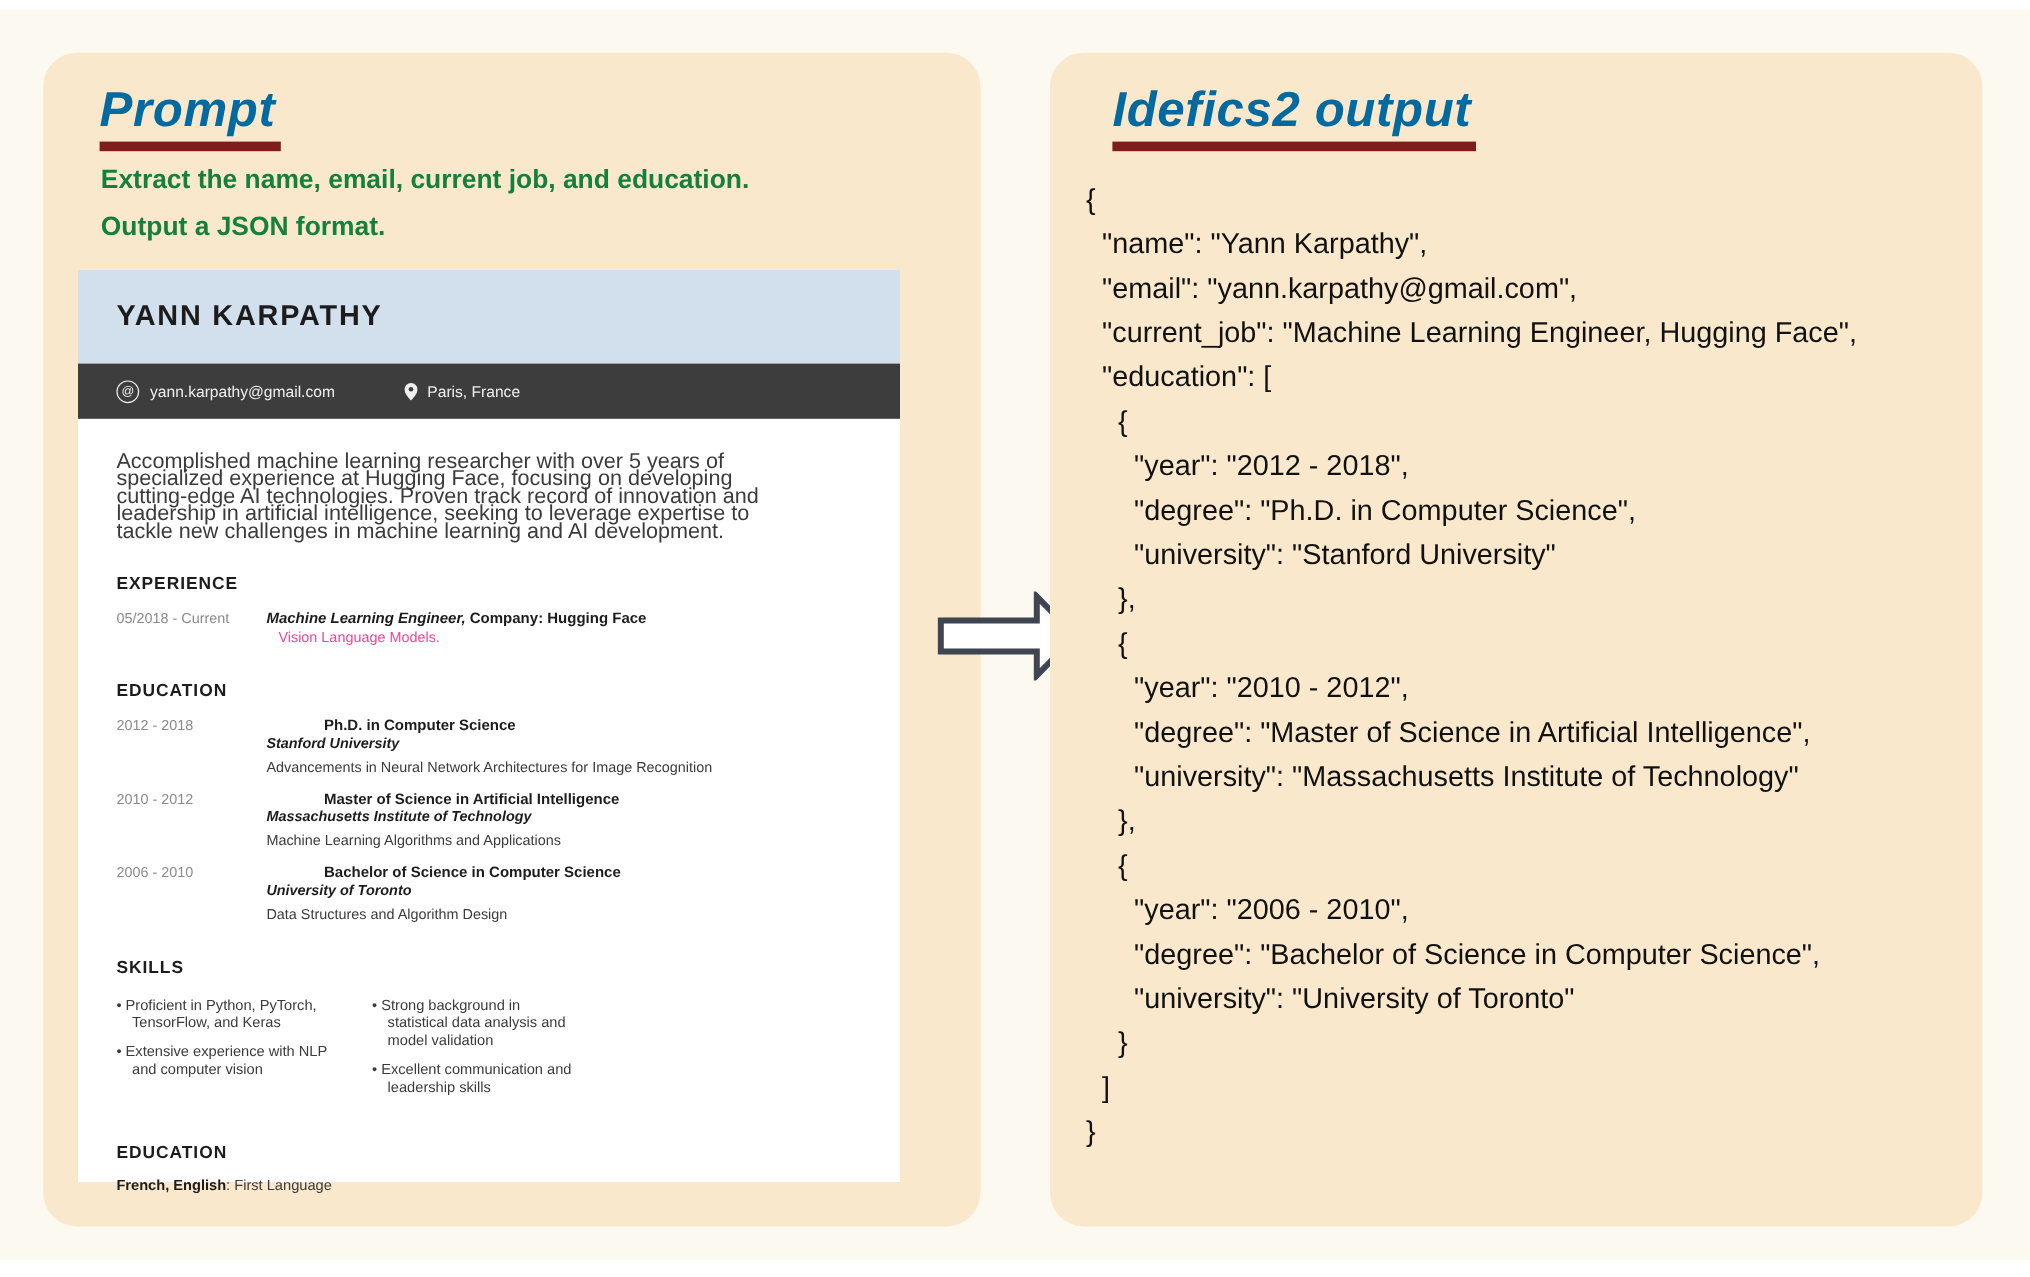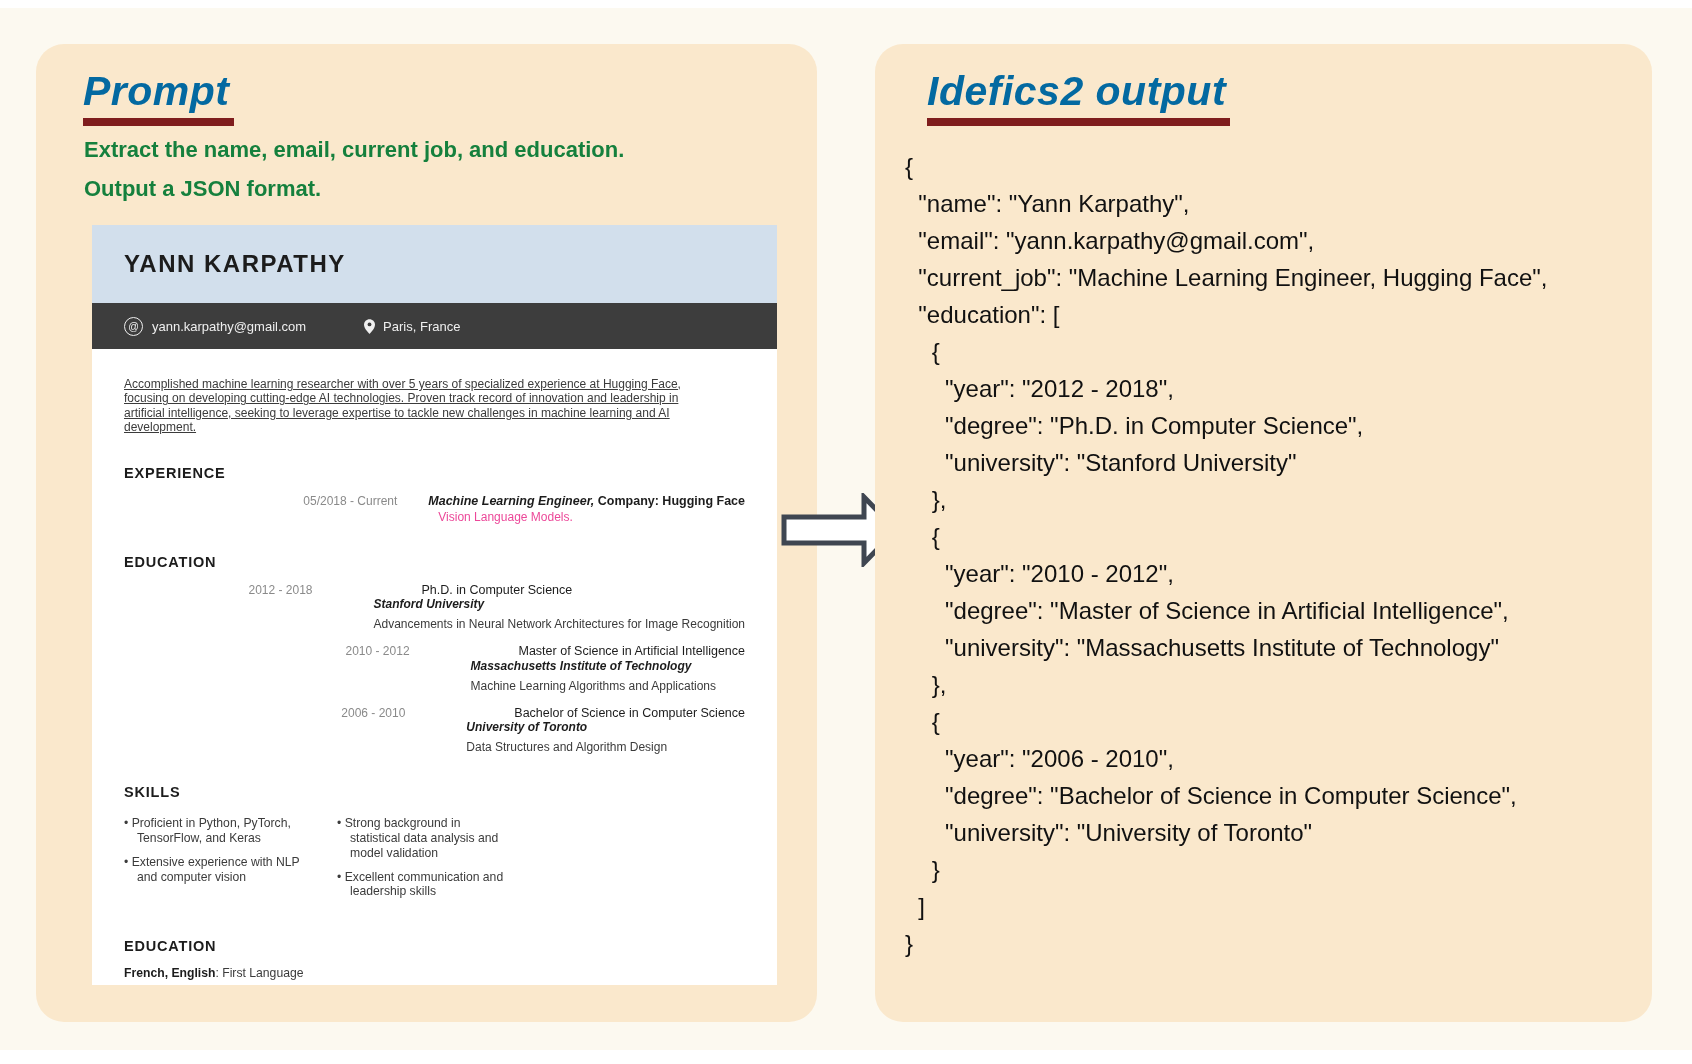--- a/index.html
+++ b/index.html
@@ -9,38 +9,38 @@
   .panel{position:absolute;top:44px;height:978px;background:#FAE8CC;border-radius:28px;}
   .panel-left{left:36px;width:781px;}
   .panel-right{left:875px;width:777px;}
   .panel-title{display:inline-block;margin:0;font-size:41px;font-weight:700;font-style:italic;
         color:#0369a1;border-bottom:8px solid #7f1d1d;padding:0 4px 3px 0;letter-spacing:0.5px;}
   .pt-left{position:absolute;left:47px;top:24px;}
   .pt-right{position:absolute;left:52px;top:24px;}
   .instructions{position:absolute;left:48px;top:86px;font-size:22px;font-weight:700;
         color:#15803d;line-height:39px;}
   
-  .resume{position:absolute;left:56px;top:181px;width:685px;height:760px;background:#ffffff;}
+  .resume{position:absolute;left:29px;top:181px;width:685px;height:760px;background:#ffffff;}
   .r-head{height:78px;background:#D2DFEC;display:flex;align-items:center;padding-left:32px;box-sizing:border-box;}
   .r-name{font-size:24px;font-weight:800;letter-spacing:1.5px;color:#1c1c1c;}
   .r-contact{height:46px;background:#3D3D3D;display:flex;align-items:center;padding-left:32px;
         box-sizing:border-box;color:#efefef;font-size:13px;}
   .ic-at{width:17px;height:17px;border:1.4px solid #efefef;border-radius:50%;display:flex;
         align-items:center;justify-content:center;font-size:10.5px;line-height:1;margin-right:9px;}
   .ic-pin{display:flex;align-items:center;margin:0 8px 0 58px;}
   .r-body{padding:0 32px;}
-  .r-summary{margin:28px 0 0 0;width:562px;font-size:12px;line-height:14.4px;color:#3b3b3b;text-decoration:underline;}
+  .r-summary{margin:28px 0 0 0;width:562px;font-size:18px;line-height:14.4px;color:#3b3b3b;}
   .r-h{margin:30px 0 0 0;font-size:14.5px;font-weight:800;letter-spacing:0.8px;color:#1c1c1c;}
-  .r-row{display:flex;margin-top:13px;justify-content:flex-end;}
+  .r-row{display:flex;margin-top:13px;}
   .r-dates{width:125px;flex-shrink:0;font-size:12px;color:#8a8a8a;}
   .r-content{font-size:12.5px;color:#1c1c1c;}
   .r-role{font-weight:700;font-size:12.5px;}
   .it{font-style:italic;}
   .r-desc{margin:2px 0 0 10px;font-size:12px;font-weight:400;color:#ec4899;}
-  .r-degree{font-weight:400;font-size:12.5px;line-height:14.5px;padding-left:48px;}
+  .r-degree{font-weight:700;font-size:12.5px;line-height:14.5px;padding-left:48px;}
   .r-uni{font-weight:700;font-style:italic;font-size:12px;line-height:14px;}
   .r-desc2{margin-top:6px;font-size:12px;color:#3b3b3b;}
   .r-skills{display:flex;margin-top:16px;}
   .c1{width:185px;margin-right:28px;}
   .c2{width:176px;}
   .r-bullet{font-size:12.2px;line-height:14.8px;color:#3b3b3b;padding-left:13px;text-indent:-13px;margin-bottom:9px;}
   .r-bullet::before{content:"•  ";}
   .r-langs{margin-top:12px;font-size:12.2px;color:#3b3b3b;}
   .r-langs .b{font-weight:700;color:#1c1c1c;}
   

